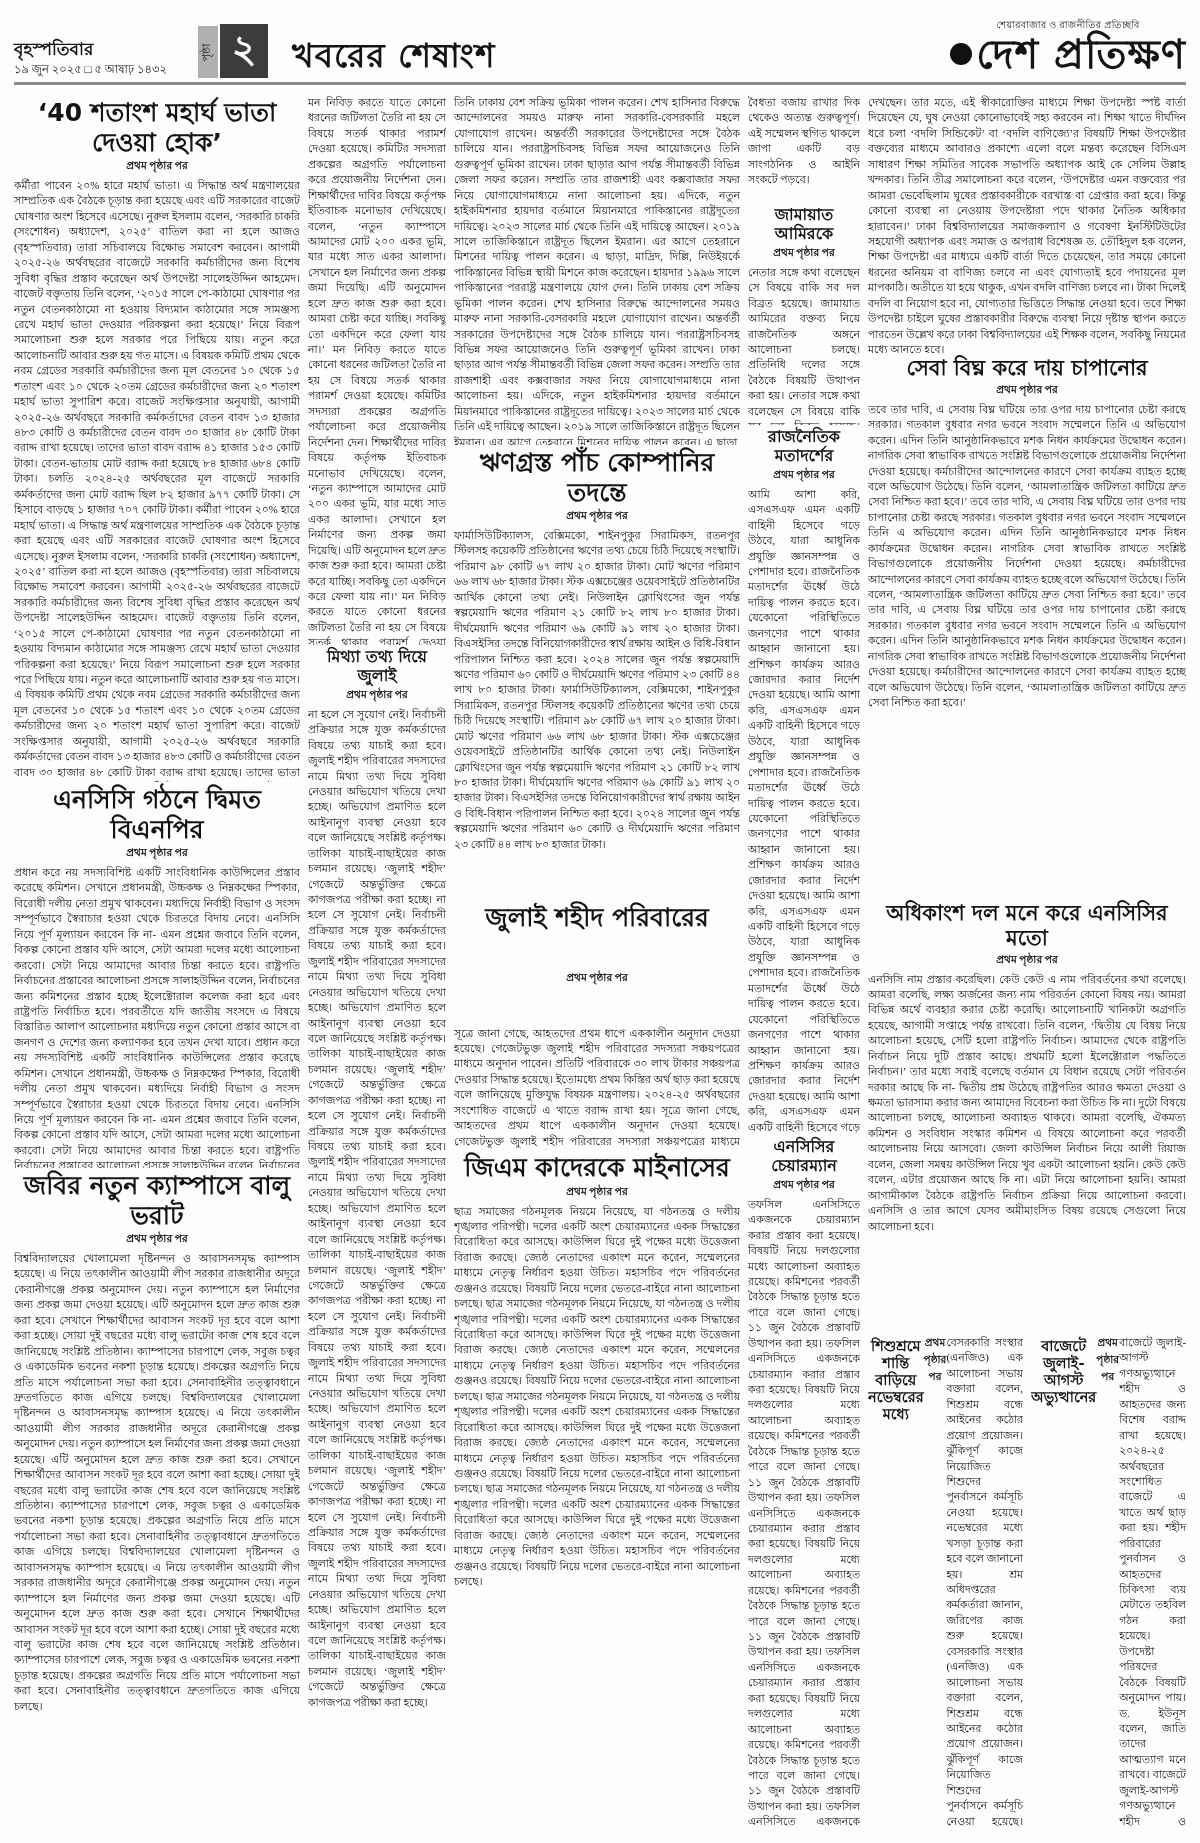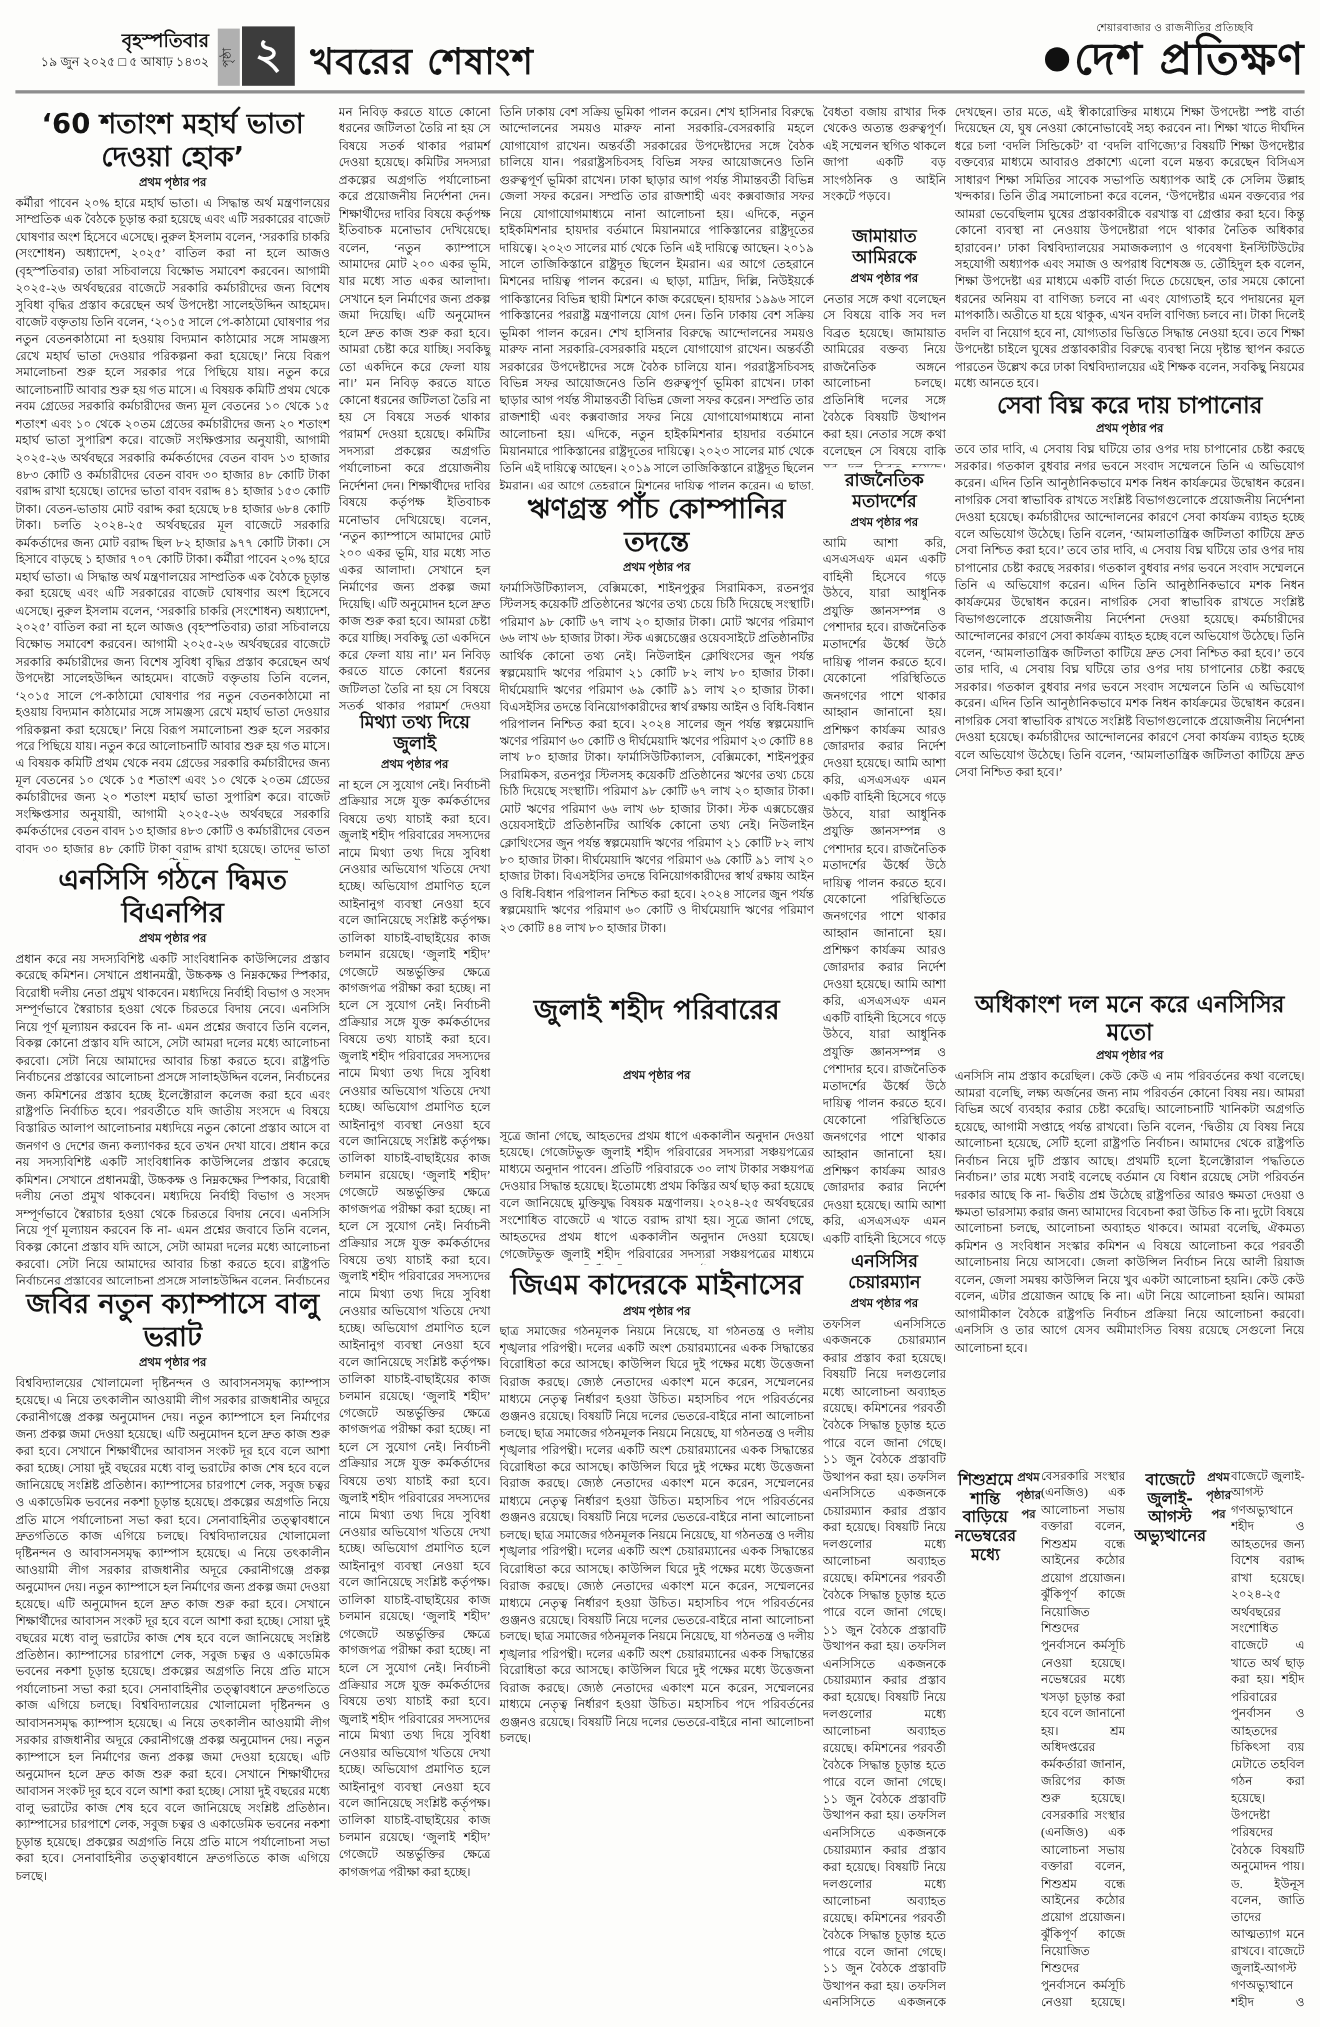--- a/index.html
+++ b/index.html
@@ -1,31 +1,31 @@
 <!DOCTYPE html>
 <html lang="bn"><head>
 <meta charset="utf-8">
 <style>
   html,body{margin:0;padding:0;background:#e8e8e6;}
   #page{position:relative;width:1200px;height:1843px;background:#fdfdfb;color:#141414;
         font-family:"Liberation Serif","DejaVu Serif",serif;overflow:hidden;margin:0 auto;}
   
   #hdr{position:absolute;left:0;top:0;width:100%;height:92px;}
   .hdr-rule{position:absolute;left:14px;right:14px;top:82px;height:3px;background:#8d8d8d;}
-  .date-block{position:absolute;left:14px;top:28px;width:176px;text-align:right;line-height:1.15;}
+  .date-block{position:absolute;left:14px;top:40px;width:176px;text-align:left;line-height:1.15;}
   .weekday{font-weight:bold;font-size:17px;font-family:"Liberation Sans","DejaVu Sans",sans-serif;}
   .dateline{font-size:11.5px;margin-top:3px;}
   .page-tab{position:absolute;left:198px;top:26px;width:20px;height:52px;background:#b0b0b0;
             display:flex;align-items:center;justify-content:center;}
   .page-tab span{transform:rotate(-90deg);font-size:11px;color:#222;white-space:nowrap;
             font-family:"Liberation Sans","DejaVu Sans",sans-serif;}
   .page-num{position:absolute;left:220px;top:24px;width:48px;height:54px;background:#3c3c3c;color:#fff;
             font-size:38px;font-weight:bold;display:flex;align-items:center;justify-content:center;
             font-family:"DejaVu Sans","Liberation Sans",sans-serif;}
-  .section-title{position:absolute;left:282px;top:30px;font-size:33px;font-weight:bold;letter-spacing:1px;
+  .section-title{position:absolute;left:292px;top:30px;font-size:33px;font-weight:bold;letter-spacing:1px;
             font-family:"DejaVu Sans","Liberation Sans",sans-serif;}
   .logo-block{position:absolute;right:14px;top:18px;text-align:center;}
   .tagline{font-size:9.5px;color:#222;margin-bottom:1px;letter-spacing:.4px;}
   .paper-row{display:flex;align-items:center;justify-content:flex-end;gap:4px;}
   .emblem{width:22px;height:22px;border-radius:50%;background:#111;display:inline-block;}
   .paper-name{font-size:40px;font-weight:bold;line-height:1.0;letter-spacing:1px;
             font-family:"DejaVu Sans","Liberation Sans",sans-serif;}
   
   #cols{position:absolute;left:14px;right:14px;top:95px;bottom:12px;display:flex;gap:8px;}
   .col{display:flex;flex-direction:column;min-width:0;}
@@ -62,21 +62,21 @@
         <span class="emblem"></span>
         <span class="paper-name">দেশ প্রতিক্ষণ</span>
       </div>
     </div>
   </div>
 
   <div id="cols">
 
     <div class="col c1">
       <div class="story" style="flex:0 0 687px;">
-        <div class="hl hl-lg">‘60 শতাংশ মহার্ঘ ভাতা দেওয়া হোক’</div>
+        <div class="hl hl-lg">‘40 শতাংশ মহার্ঘ ভাতা দেওয়া হোক’</div>
         <div class="cont">প্রথম পৃষ্ঠার পর</div>
         <div class="bd">কর্মীরা পাবেন ২০% হারে মহার্ঘ ভাতা। এ সিদ্ধান্ত অর্থ মন্ত্রণালয়ের সাম্প্রতিক এক বৈঠকে চূড়ান্ত করা হয়েছে এবং এটি সরকারের বাজেট ঘোষণার অংশ হিসেবে এসেছে। নুরুল ইসলাম বলেন, ‘সরকারি চাকরি (সংশোধন) অধ্যাদেশ, ২০২৫’ বাতিল করা না হলে আজও (বৃহস্পতিবার) তারা সচিবালয়ে বিক্ষোভ সমাবেশ করবেন। আগামী ২০২৫-২৬ অর্থবছরের বাজেটে সরকারি কর্মচারীদের জন্য বিশেষ সুবিধা বৃদ্ধির প্রস্তাব করেছেন অর্থ উপদেষ্টা সালেহউদ্দিন আহমেদ। বাজেট বক্তৃতায় তিনি বলেন, ‘২০১৫ সালে পে-কাঠামো ঘোষণার পর নতুন বেতনকাঠামো না হওয়ায় বিদ্যমান কাঠামোর সঙ্গে সামঞ্জস্য রেখে মহার্ঘ ভাতা দেওয়ার পরিকল্পনা করা হয়েছে।’ নিয়ে বিরূপ সমালোচনা শুরু হলে সরকার পরে পিছিয়ে যায়। নতুন করে আলোচনাটি আবার শুরু হয় গত মাসে। এ বিষয়ক কমিটি প্রথম থেকে নবম গ্রেডের সরকারি কর্মচারীদের জন্য মূল বেতনের ১০ থেকে ১৫ শতাংশ এবং ১০ থেকে ২০তম গ্রেডের কর্মচারীদের জন্য ২০ শতাংশ মহার্ঘ ভাতা সুপারিশ করে। বাজেট সংক্ষিপ্তসার অনুযায়ী, আগামী ২০২৫-২৬ অর্থবছরে সরকারি কর্মকর্তাদের বেতন বাবদ ১৩ হাজার ৪৮৩ কোটি ও কর্মচারীদের বেতন বাবদ ৩০ হাজার ৪৮ কোটি টাকা বরাদ্দ রাখা হয়েছে। তাদের ভাতা বাবদ বরাদ্দ ৪১ হাজার ১৫৩ কোটি টাকা। বেতন-ভাতায় মোট বরাদ্দ করা হয়েছে ৮৪ হাজার ৬৮৪ কোটি টাকা। চলতি ২০২৪-২৫ অর্থবছরের মূল বাজেটে সরকারি কর্মকর্তাদের জন্য মোট বরাদ্দ ছিল ৮২ হাজার ৯৭৭ কোটি টাকা। সে হিসাবে বাড়ছে ১ হাজার ৭০৭ কোটি টাকা। কর্মীরা পাবেন ২০% হারে মহার্ঘ ভাতা। এ সিদ্ধান্ত অর্থ মন্ত্রণালয়ের সাম্প্রতিক এক বৈঠকে চূড়ান্ত করা হয়েছে এবং এটি সরকারের বাজেট ঘোষণার অংশ হিসেবে এসেছে। নুরুল ইসলাম বলেন, ‘সরকারি চাকরি (সংশোধন) অধ্যাদেশ, ২০২৫’ বাতিল করা না হলে আজও (বৃহস্পতিবার) তারা সচিবালয়ে বিক্ষোভ সমাবেশ করবেন। আগামী ২০২৫-২৬ অর্থবছরের বাজেটে সরকারি কর্মচারীদের জন্য বিশেষ সুবিধা বৃদ্ধির প্রস্তাব করেছেন অর্থ উপদেষ্টা সালেহউদ্দিন আহমেদ। বাজেট বক্তৃতায় তিনি বলেন, ‘২০১৫ সালে পে-কাঠামো ঘোষণার পর নতুন বেতনকাঠামো না হওয়ায় বিদ্যমান কাঠামোর সঙ্গে সামঞ্জস্য রেখে মহার্ঘ ভাতা দেওয়ার পরিকল্পনা করা হয়েছে।’ নিয়ে বিরূপ সমালোচনা শুরু হলে সরকার পরে পিছিয়ে যায়। নতুন করে আলোচনাটি আবার শুরু হয় গত মাসে। এ বিষয়ক কমিটি প্রথম থেকে নবম গ্রেডের সরকারি কর্মচারীদের জন্য মূল বেতনের ১০ থেকে ১৫ শতাংশ এবং ১০ থেকে ২০তম গ্রেডের কর্মচারীদের জন্য ২০ শতাংশ মহার্ঘ ভাতা সুপারিশ করে। বাজেট সংক্ষিপ্তসার অনুযায়ী, আগামী ২০২৫-২৬ অর্থবছরে সরকারি কর্মকর্তাদের বেতন বাবদ ১৩ হাজার ৪৮৩ কোটি ও কর্মচারীদের বেতন বাবদ ৩০ হাজার ৪৮ কোটি টাকা বরাদ্দ রাখা হয়েছে। তাদের ভাতা বাবদ বরাদ্দ ৪১ হাজার ১৫৩ কোটি টাকা। বেতন-ভাতায় মোট বরাদ্দ করা হয়েছে ৮৪ হাজার ৬৮৪ কোটি টাকা। চলতি ২০২৪-২৫ অর্থবছরের মূল বাজেটে সরকারি কর্মকর্তাদের জন্য মোট বরাদ্দ ছিল ৮২ হাজার ৯৭৭ কোটি টাকা। সে হিসাবে বাড়ছে ১ হাজার ৭০৭ কোটি টাকা।</div>
       </div>
       <div class="story" style="flex:0 0 386px;">
         <div class="hl hl-lg">এনসিসি গঠনে দ্বিমত বিএনপির</div>
         <div class="cont">প্রথম পৃষ্ঠার পর</div>
         <div class="bd">প্রধান করে নয় সদস্যবিশিষ্ট একটি সাংবিধানিক কাউন্সিলের প্রস্তাব করেছে কমিশন। সেখানে প্রধানমন্ত্রী, উচ্চকক্ষ ও নিম্নকক্ষের স্পিকার, বিরোধী দলীয় নেতা প্রমুখ থাকবেন। মধ্যদিয়ে নির্বাহী বিভাগ ও সংসদ সম্পূর্ণভাবে স্বৈরাচার হওয়া থেকে চিরতরে বিদায় নেবে। এনসিসি নিয়ে পূর্ণ মূল্যায়ন করবেন কি না- এমন প্রশ্নের জবাবে তিনি বলেন, বিকল্প কোনো প্রস্তাব যদি আসে, সেটা আমরা দলের মধ্যে আলোচনা করবো। সেটা নিয়ে আমাদের আবার চিন্তা করতে হবে। রাষ্ট্রপতি নির্বাচনের প্রস্তাবের আলোচনা প্রসঙ্গে সালাহউদ্দিন বলেন, নির্বাচনের জন্য কমিশনের প্রস্তাব হচ্ছে ইলেক্টোরাল কলেজ করা হবে এবং রাষ্ট্রপতি নির্বাচিত হবে। পরবর্তীতে যদি জাতীয় সংসদে এ বিষয়ে বিস্তারিত আলাপ আলোচনার মধ্যদিয়ে নতুন কোনো প্রস্তাব আসে বা জনগণ ও দেশের জন্য কল্যাণকর হবে তখন দেখা যাবে। প্রধান করে নয় সদস্যবিশিষ্ট একটি সাংবিধানিক কাউন্সিলের প্রস্তাব করেছে কমিশন। সেখানে প্রধানমন্ত্রী, উচ্চকক্ষ ও নিম্নকক্ষের স্পিকার, বিরোধী দলীয় নেতা প্রমুখ থাকবেন। মধ্যদিয়ে নির্বাহী বিভাগ ও সংসদ সম্পূর্ণভাবে স্বৈরাচার হওয়া থেকে চিরতরে বিদায় নেবে। এনসিসি নিয়ে পূর্ণ মূল্যায়ন করবেন কি না- এমন প্রশ্নের জবাবে তিনি বলেন, বিকল্প কোনো প্রস্তাব যদি আসে, সেটা আমরা দলের মধ্যে আলোচনা করবো। সেটা নিয়ে আমাদের আবার চিন্তা করতে হবে। রাষ্ট্রপতি নির্বাচনের প্রস্তাবের আলোচনা প্রসঙ্গে সালাহউদ্দিন বলেন, নির্বাচনের জন্য কমিশনের প্রস্তাব হচ্ছে ইলেক্টোরাল কলেজ করা হবে এবং রাষ্ট্রপতি নির্বাচিত হবে। পরবর্তীতে যদি জাতীয় সংসদে এ বিষয়ে বিস্তারিত আলাপ আলোচনার মধ্যদিয়ে নতুন কোনো প্রস্তাব আসে বা জনগণ ও দেশের জন্য কল্যাণকর হবে তখন দেখা যাবে।</div>
       </div>
       <div class="story grow">
         <div class="hl hl-lg">জবির নতুন ক্যাম্পাসে বালু ভরাট</div>

